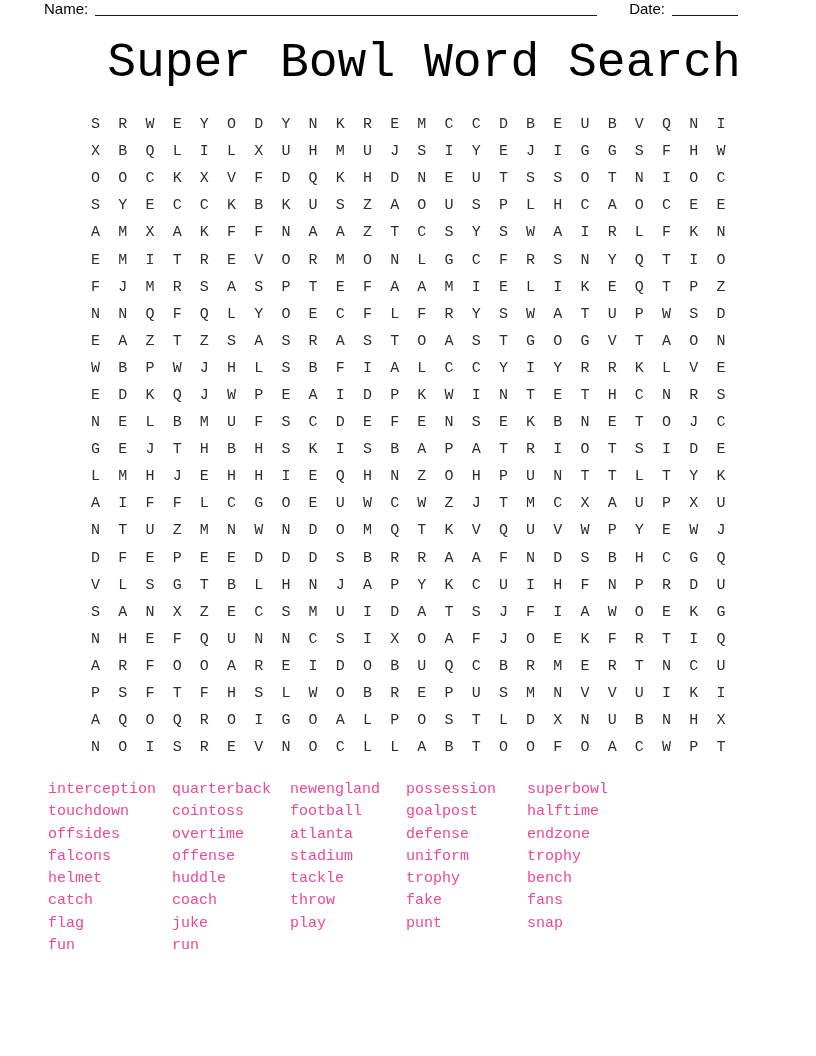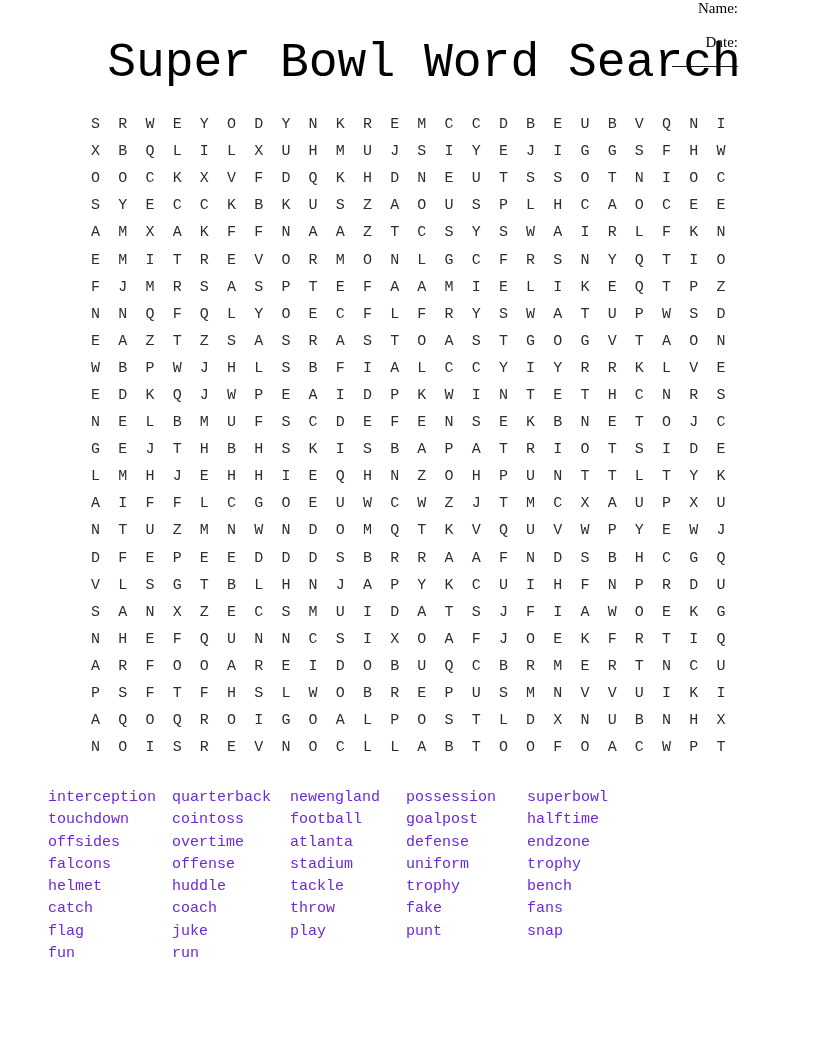--- a/index.html
+++ b/index.html
@@ -16,24 +16,23 @@
   }
 
   
   .header {
     position: absolute;
     top: 0px;
     left: 44px;
     width: 694px;
     display: flex;
     align-items: flex-end;
-    font-family: Liberation Serif, serif;
+    font-family: Liberation Sans, sans-serif;
     font-size: 15px;
     color: #000000;
-    flex-direction: column;
   }
   .header .label {
     line-height: 17px;
     white-space: nowrap;
   }
   .blank-line {
     border-bottom: 1.4px solid #1a1a1a;
     height: 15px;
   }
   .name-blank {
@@ -75,22 +74,21 @@
     color: #2e2e2e;
   }
 
   
   .words {
     position: absolute;
     top: 779px;
     left: 48px;
     display: flex;
     font-size: 15px;
-    color: #6d28d9;
-    margin-top: 8px;
+    color: #ec4899;
   }
   .word-col { display: flex; flex-direction: column; }
   .word-col .word { height: 22.3px; line-height: 22.3px; white-space: nowrap; }
   .word-col:nth-child(1) { width: 124px; }
   .word-col:nth-child(2) { width: 118px; }
   .word-col:nth-child(3) { width: 116px; }
   .word-col:nth-child(4) { width: 121px; }
   .word-col:nth-child(5) { width: 123px; }
   .word-col:nth-child(6) { width: auto;  }
 </style>

